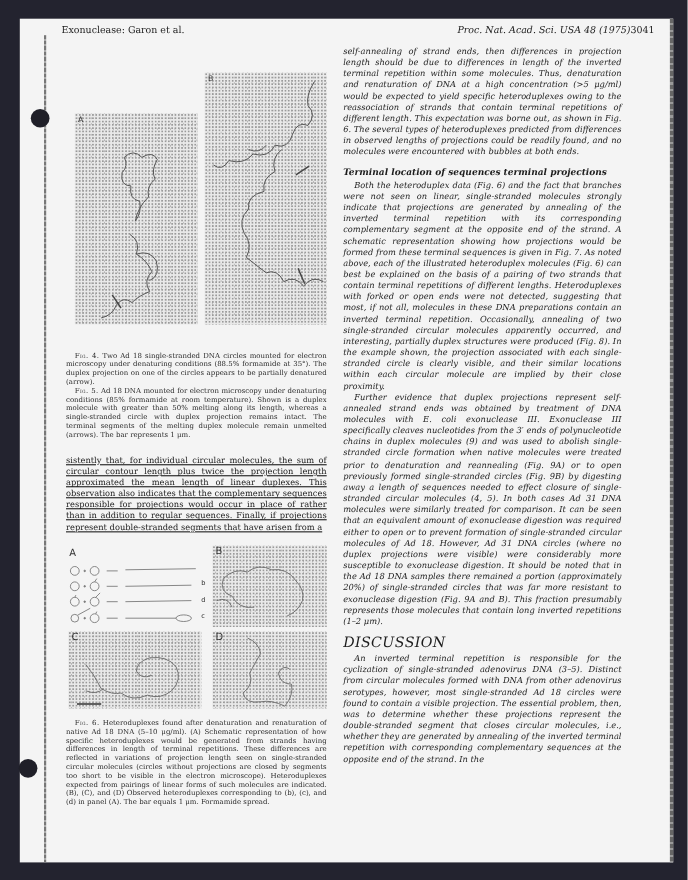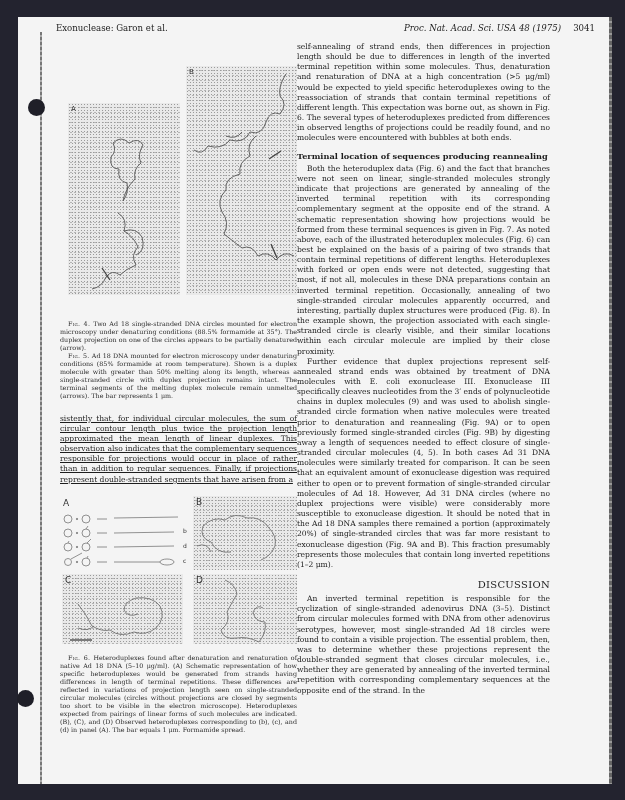--- a/index.html
+++ b/index.html
@@ -27,32 +27,32 @@
     .hole {
       position: absolute; width: 17px; height: 17px; border-radius: 50%;
       background: #1f1f28;
     }
     .running-head {
       position: absolute; top: 23px; left: 56px; right: 30px; height: 14px;
       font-size: 8.6px;
     }
     .rh-left { position: absolute; left: 0; top: 0; }
     .rh-right { position: absolute; right: 0; top: 0; font-style: italic; }
-    .rh-right .pg { font-style: normal; margin-left: 12px; }
+    .rh-right .pg { font-style: normal; }
     .col {
       position: absolute; text-align: justify; hyphens: auto;
     }
-    .col-right { left: 297px; top: 42px; width: 253px; font-size: 7.55px; line-height: 10.15px; }
+    .col-right { left: 312px; top: 42px; width: 253px; font-size: 7.55px; line-height: 10.15px; font-style: italic; }
     .col-right p { margin: 0; text-indent: 10px; }
     .col-right p.noindent { text-indent: 0; }
     .sec-head {
       font-weight: bold; font-size: 8.2px; margin: 7px 0 3px 0; text-align: left;
     }
     .disc-head {
-      text-align: right; font-size: 10px; letter-spacing: 0.3px; margin: 10px 0 4px 0;
+      text-align: left; font-size: 13px; letter-spacing: 0.3px; margin: 10px 0 4px 0;
     }
     .caption {
       position: absolute; left: 60px; width: 237px;
       font-size: 6.35px; line-height: 8.05px; text-align: justify; color: #2a2a2a;
     }
     .caption p { margin: 0; text-indent: 8px; }
     .caption .sc { font-variant: small-caps; letter-spacing: 0.3px; }
     .left-text {
       position: absolute; left: 60px; top: 414px; width: 237px;
       font-size: 7.55px; line-height: 10.1px; text-align: justify;
@@ -173,18 +173,18 @@
     <path d="M32 6 q10 4 12 14 q-6 10 -10 18 q4 10 -6 18 q2 10 16 8 q10 -2 22 4 q8 -10 6 -20 q-10 0 -12 -10 q4 -8 10 -4" fill="none" stroke="#666" stroke-width="0.8"></path>
   </svg>
 </div>
 
 <div class="caption" style="top:654px;">
   <p><span class="sc">Fig. 6.</span> <span>Heteroduplexes found after denaturation and renaturation of native Ad 18 DNA (5–10 μg/ml). (A) Schematic representation of how specific heteroduplexes would be generated from strands having differences in length of terminal repetitions. These differences are reflected in variations of projection length seen on single-stranded circular molecules (circles without projections are closed by segments too short to be visible in the electron microscope). Heteroduplexes expected from pairings of linear forms of such molecules are indicated. (B), (C), and (D) Observed heteroduplexes corresponding to (b), (c), and (d) in panel (A). The bar equals 1 μm. Formamide spread.</span></p>
 </div>
 
 <div class="col col-right">
   <p class="noindent">self-annealing of strand ends, then differences in projection length should be due to differences in length of the inverted terminal repetition within some molecules. Thus, denaturation and renaturation of DNA at a high concentration (&gt;5 μg/ml) would be expected to yield specific heteroduplexes owing to the reassociation of strands that contain terminal repetitions of different length. This expectation was borne out, as shown in Fig. 6. The several types of heteroduplexes predicted from differences in observed lengths of projections could be readily found, and no molecules were encountered with bubbles at both ends.</p>
-  <div class="sec-head">Terminal location of sequences producing reannealing</div>
+  <div class="sec-head">Terminal location of sequences terminal projections</div>
   <p>Both the heteroduplex data (Fig. 6) and the fact that branches were not seen on linear, single-stranded molecules strongly indicate that projections are generated by annealing of the inverted terminal repetition with its corresponding complementary segment at the opposite end of the strand. A schematic representation showing how projections would be formed from these terminal sequences is given in Fig. 7. As noted above, each of the illustrated heteroduplex molecules (Fig. 6) can best be explained on the basis of a pairing of two strands that contain terminal repetitions of different lengths. Heteroduplexes with forked or open ends were not detected, suggesting that most, if not all, molecules in these DNA preparations contain an inverted terminal repetition. Occasionally, annealing of two single-stranded circular molecules apparently occurred, and interesting, partially duplex structures were produced (Fig. 8). In the example shown, the projection associated with each single-stranded circle is clearly visible, and their similar locations within each circular molecule are implied by their close proximity.</p>
   <p>Further evidence that duplex projections represent self-annealed strand ends was obtained by treatment of DNA molecules with E. coli exonuclease III. Exonuclease III specifically cleaves nucleotides from the 3′ ends of polynucleotide chains in duplex molecules (9) and was used to abolish single-stranded circle formation when native molecules were treated prior to denaturation and reannealing (Fig. 9A) or to open previously formed single-stranded circles (Fig. 9B) by digesting away a length of sequences needed to effect closure of single-stranded circular molecules (4, 5). In both cases Ad 31 DNA molecules were similarly treated for comparison. It can be seen that an equivalent amount of exonuclease digestion was required either to open or to prevent formation of single-stranded circular molecules of Ad 18. However, Ad 31 DNA circles (where no duplex projections were visible) were considerably more susceptible to exonuclease digestion. It should be noted that in the Ad 18 DNA samples there remained a portion (approximately 20%) of single-stranded circles that was far more resistant to exonuclease digestion (Fig. 9A and B). This fraction presumably represents those molecules that contain long inverted repetitions (1–2 μm).</p>
   <div class="disc-head">DISCUSSION</div>
   <p>An inverted terminal repetition is responsible for the cyclization of single-stranded adenovirus DNA (3–5). Distinct from circular molecules formed with DNA from other adenovirus serotypes, however, most single-stranded Ad 18 circles were found to contain a visible projection. The essential problem, then, was to determine whether these projections represent the double-stranded segment that closes circular molecules, i.e., whether they are generated by annealing of the inverted terminal repetition with corresponding complementary sequences at the opposite end of the strand. In the</p>
 </div>
 
 </body></html>

